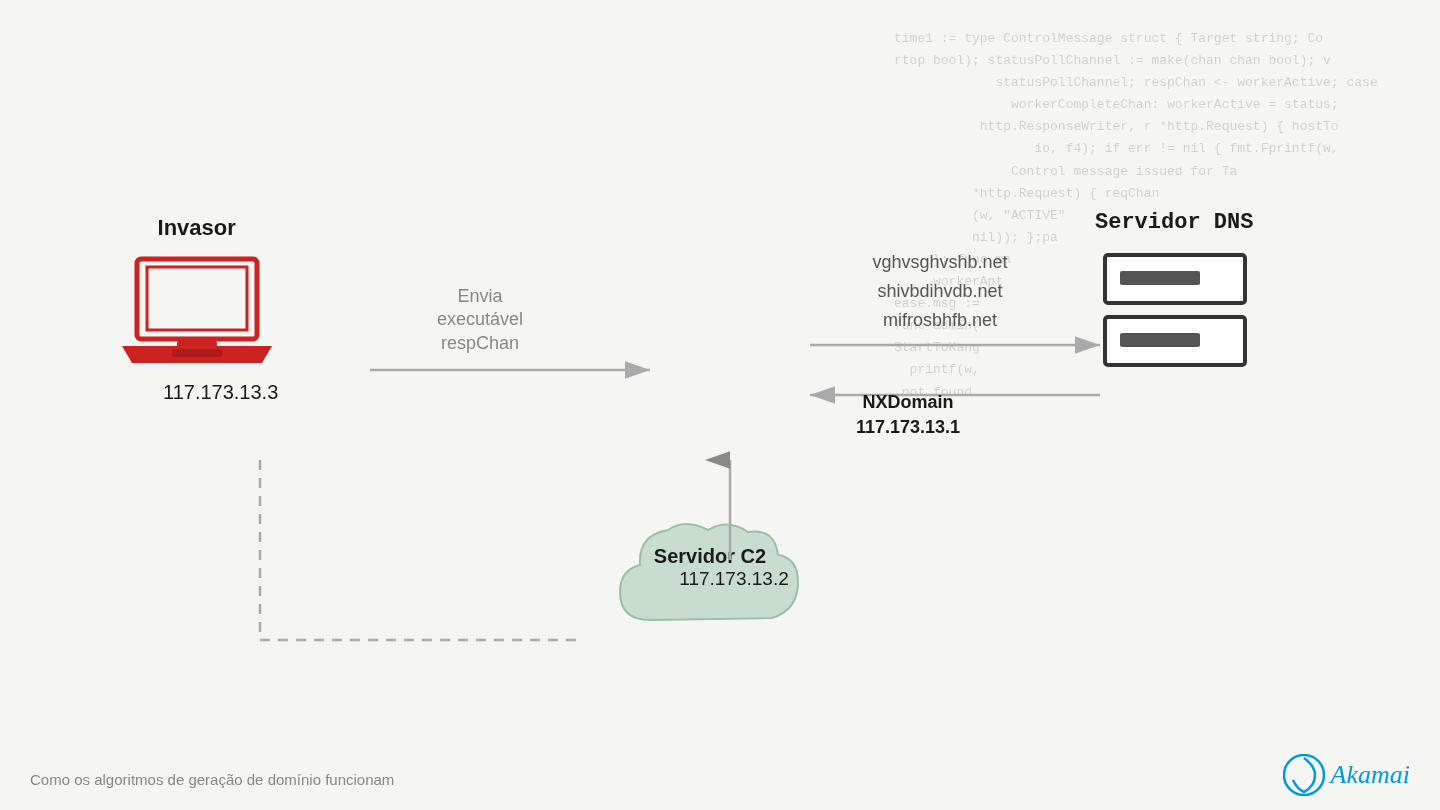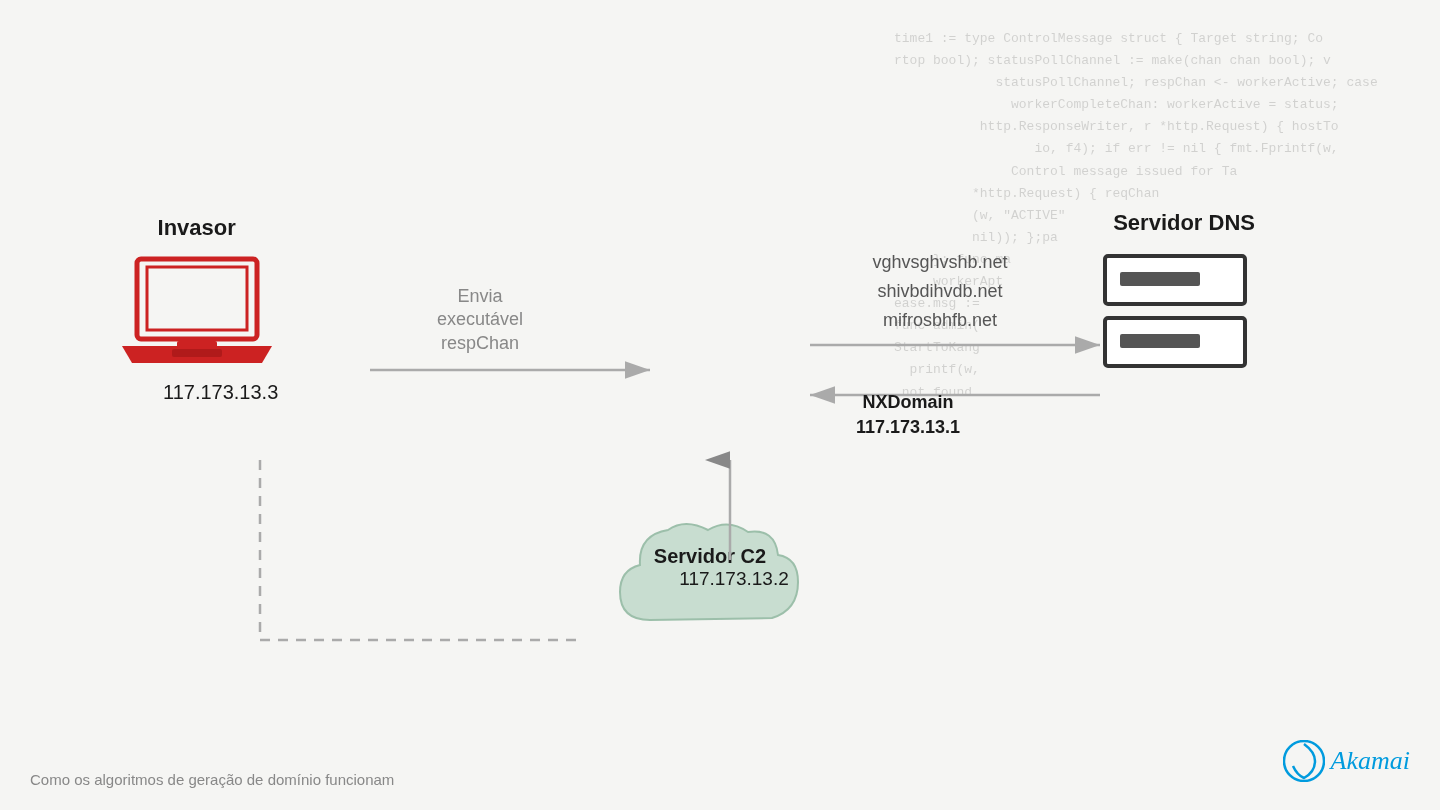--- a/index.html
+++ b/index.html
@@ -102,21 +102,21 @@
       position: absolute;
       bottom: 22px;
       left: 30px;
       font-size: 15px;
       color: #888;
     }
 
     
     .akamai-logo {
       position: absolute;
-      bottom: 28px;
+      bottom: 14px;
       right: 30px;
       display: flex;
       align-items: center;
       gap: 6px;
       justify-content: flex-end;
     }
     .akamai-logo .logo-icon {
       width: 42px;
       height: 42px;
     }
@@ -203,21 +203,21 @@
 respChan</div>
 
 
   <div class="dns-domains" style="position:absolute; top:248px; left:830px; width:220px; z-index:3;">vghvsghvshb.net
 shivbdihvdb.net
 mifrosbhfb.net</div>
 
   <div class="nxdomain-label" style="position:absolute; top:390px; left:808px; width:200px; z-index:3;">NXDomain
 117.173.13.1</div>
 
-  <div class="node" style="position:absolute; top:210px; left:1095px; align-items:flex-end;">
+  <div class="node" style="position:absolute; top:210px; left:1095px; align-items:flex-start;font-family:Liberation Mono, monospace;">
     <div class="node-label">Servidor DNS</div>
 
     <svg viewBox="0 0 160 130" width="160" height="130">
 
       <rect x="10" y="10" width="140" height="48" rx="3" fill="white" stroke="#333" stroke-width="4"></rect>
       <rect x="25" y="26" width="80" height="14" rx="2" fill="#555"></rect>
 
       <rect x="10" y="72" width="140" height="48" rx="3" fill="white" stroke="#333" stroke-width="4"></rect>
       <rect x="25" y="88" width="80" height="14" rx="2" fill="#555"></rect>
     </svg>

